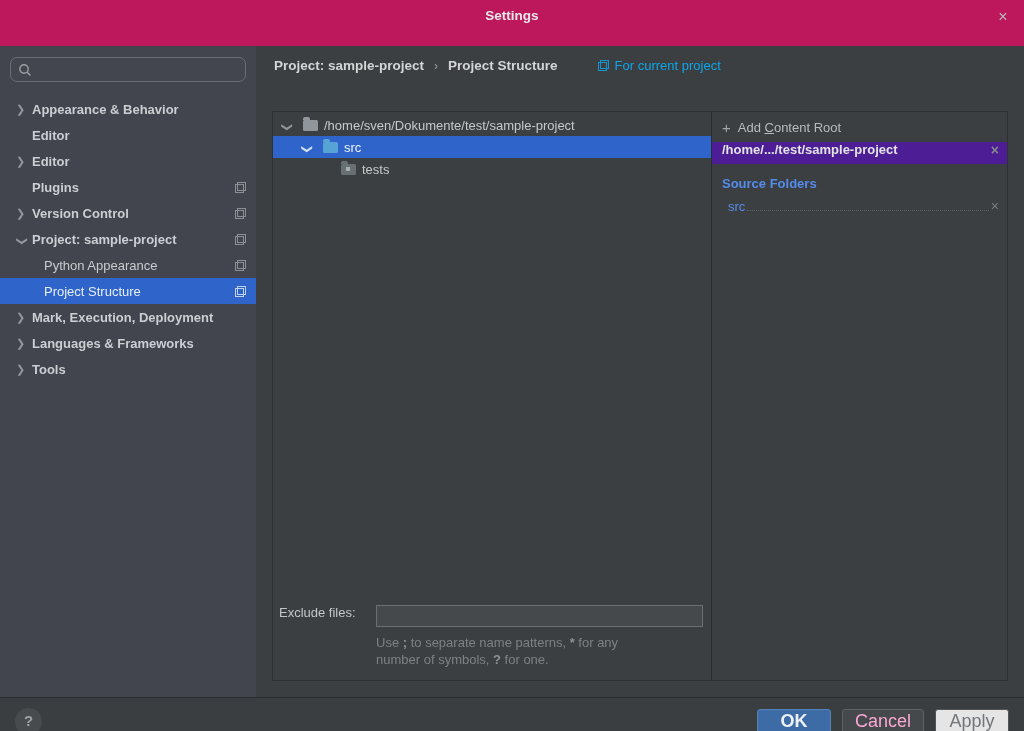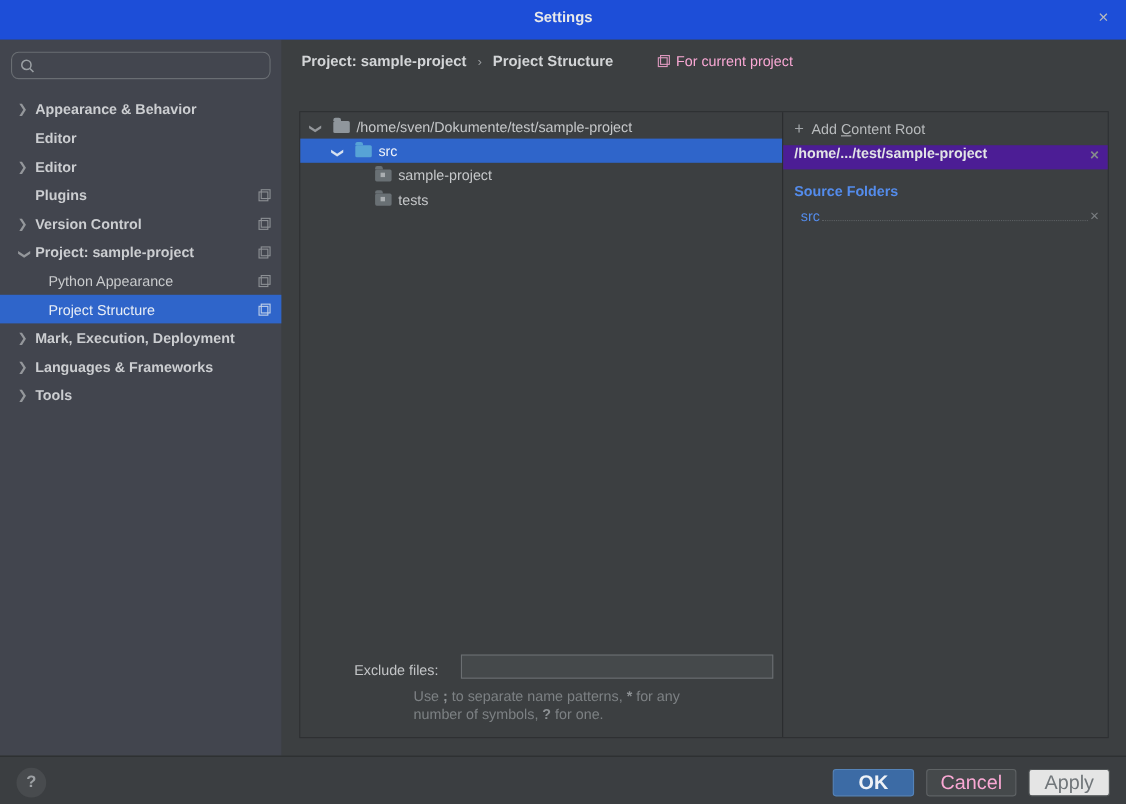--- a/index.html
+++ b/index.html
@@ -3,21 +3,21 @@
 <meta charset="utf-8">
 <style>
   * { margin:0; padding:0; box-sizing:border-box; }
   html,body { width:1024px; height:731px; }
   body {
     font-family:"Liberation Sans","DejaVu Sans",sans-serif;
     font-size:13px; color:#c6c8ca; background:#3c3f41; overflow:hidden;
     -webkit-font-smoothing:antialiased;
   }
   
-  .titlebar { height:36px; background:#1d4ed8; position:relative; }
+  .titlebar { height:46px; background:#be185d; position:relative; }
   .titlebar .title {
     position:absolute; left:0; right:0; top:8px; text-align:center;
     font-weight:bold; color:#e8e9ea; font-size:13.5px;
   }
   .titlebar .close {
     position:absolute; right:10px; top:6px; width:22px; height:22px;
     color:#b7babd; font-size:16px; line-height:21px; text-align:center; cursor:default;
   }
   
   .main { display:flex; height:651px; }
@@ -58,21 +58,21 @@
     content:""; position:absolute; left:0; bottom:0; width:7px; height:7px;
     border:1px solid currentColor;
   }
   .nav-item .dup { color:#9a9da1; }
   .nav-item.selected .dup { color:#dbe4ee; }
   
   .header { height:65px; flex:none; padding:12px 0 0 18px; }
   .crumbs { display:flex; align-items:center; gap:10px; }
   .crumb { font-weight:bold; color:#d3d5d7; font-size:13.5px; }
   .crumb-sep { color:#9a9da0; font-size:12px; }
-  .scope { display:flex; align-items:center; gap:6px; color:#f9a8d4; margin-left:30px;justify-content:center; }
+  .scope { display:flex; align-items:center; gap:6px; color:#0ea5e9; margin-left:30px;justify-content:center; }
   .markas-row { display:flex; align-items:center; margin-top:13px; gap:4px; }
   .markas-label { color:#c0c3c5; margin-right:12px; }
   .chip {
     display:flex; align-items:center; gap:6px; padding:3px 8px 3px 6px; border-radius:4px;
   }
   .chip.sel { background:#4a4e53; }
   .chip .txt { color:#cbcdcf; }
   .mn { text-decoration:underline; }
   
   .folder {
@@ -104,21 +104,21 @@
   .tree-row { height:22px; display:flex; align-items:center; gap:6px; padding-right:4px; color:#c6c8ca; white-space:nowrap; }
   .tree-row .chev { width:14px; text-align:center; }
   .tree-row.lv0 { padding-left:8px; }
   .tree-row.lv1 { padding-left:28px; }
   .tree-row.lv2 { padding-left:68px; }
   .tree-row.selected { background:#2f65ca; color:#eef3fa; }
   .tree-row.selected .chev { color:#d7e2f0; }
   .spacer { flex:1 1 auto; }
   
   .exclude { padding:0 8px 12px 6px; }
-  .exclude-row { display:flex; align-items:flex-end;margin-left:43px; }
+  .exclude-row { display:flex; align-items:flex-start; }
   .exclude-label { width:97px; flex:none; color:#c3c5c7; }
   .exclude-input {
     width:329px; height:22px; background:#45494b; border:1px solid #6b6f72;
     color:#d0d2d4; font-family:inherit; font-size:13px; padding:0 5px; outline:none;
   }
   .exclude-hint { margin-left:97px; margin-top:7px; color:#7d8184; line-height:17px; }
   .exclude-hint b { color:#8d9194; }
   
   .rightpanel { flex:1 1 auto; display:flex; flex-direction:column; }
   .addroot-row { display:flex; align-items:center; gap:7px; padding:8px 10px 7px 10px; color:#b8bbbd; }
@@ -246,24 +246,20 @@
             <span class="folder f-gray"></span>
             <span>/home/sven/Dokumente/test/sample-project</span>
           </div>
           <div class="tree-row lv1 selected">
             <span class="chev down">❯</span>
             <span class="folder f-blue-lt"></span>
             <span>src</span>
           </div>
           <div class="tree-row lv2">
             <span class="folder f-dim"></span>
-            <span>sample-project</span>
-          </div>
-          <div class="tree-row lv2">
-            <span class="folder f-dim"></span>
             <span>tests</span>
           </div>
         </div>
         <div class="spacer"></div>
         <div class="exclude">
           <div class="exclude-row">
             <span class="exclude-label">Exclude files:</span>
             <input class="exclude-input" type="text" value="" style="">
           </div>
           <div class="exclude-hint">

